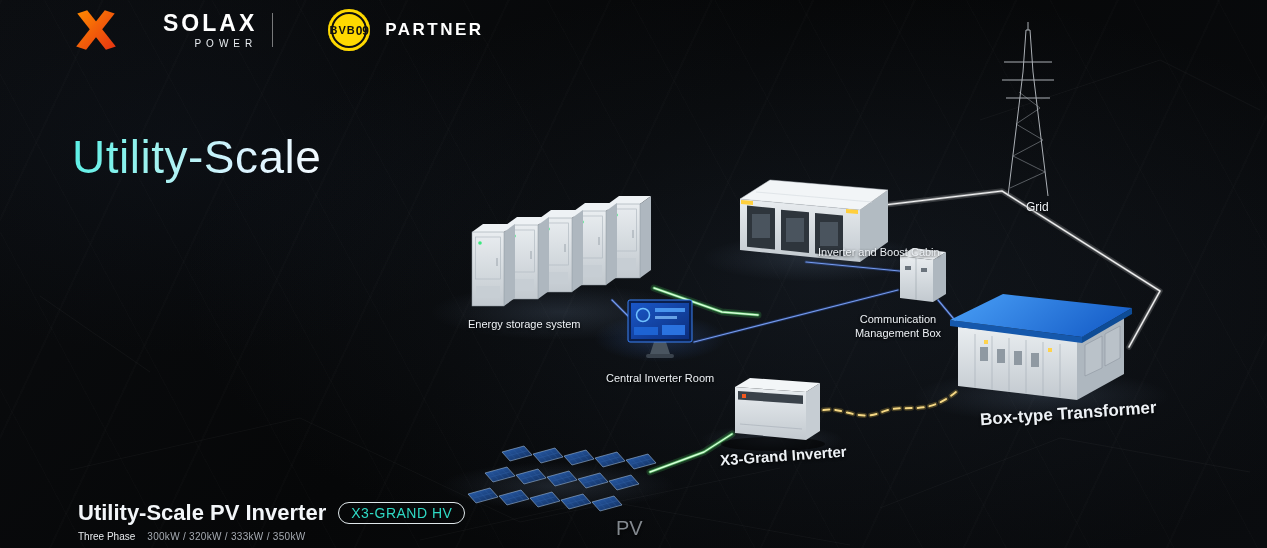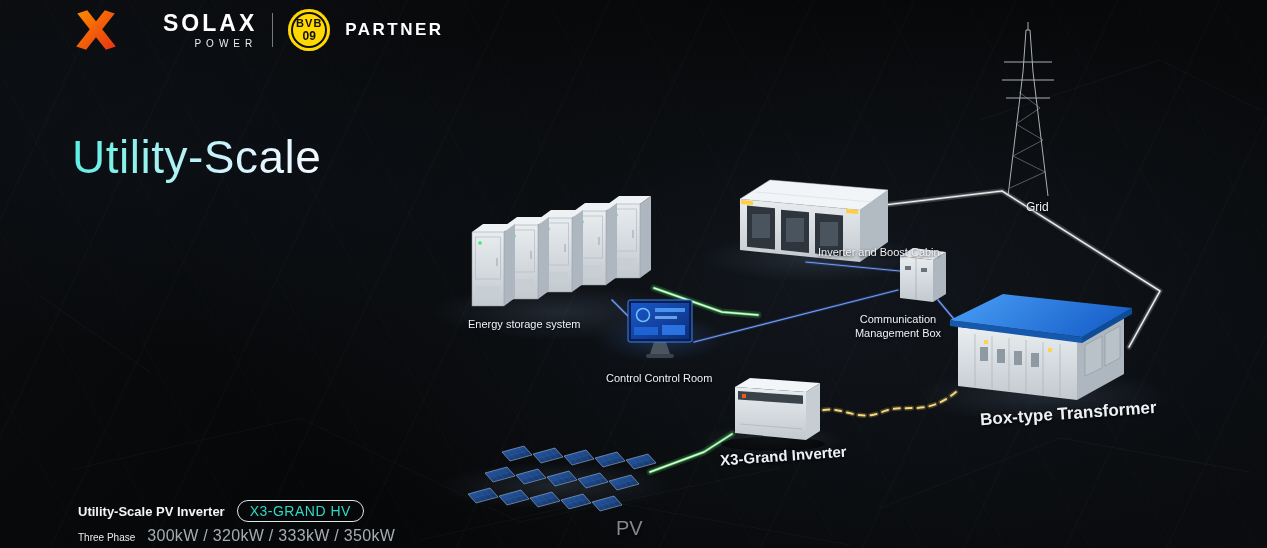--- a/index.html
+++ b/index.html
@@ -20,44 +20,44 @@
   
   .logo-cluster{position:absolute;left:74px;top:8px;display:flex;align-items:center;gap:15px;}
   .x-logo{width:44px;height:44px;display:block;}
   .brand-text{display:flex;flex-direction:column;}
   .brand-name{font-size:23px;font-weight:bold;letter-spacing:3px;line-height:1;color:#fff;margin-left:30px;}
   .brand-sub{font-size:10px;letter-spacing:5px;text-align:right;margin-top:3px;color:#e9edf1;}
   .divider{width:1px;height:34px;background:rgba(255,255,255,0.45);}
   .bvb{
     width:42px;height:42px;border-radius:50%;background:#ffd900;
     box-shadow:inset 0 0 0 3px #ffd900, inset 0 0 0 5px #101010;
-    display:flex;flex-direction:column;align-items:center;justify-content:center;
-    color:#101010;font-weight:bold;
+    display:flex;flex-direction:row;align-items:center;justify-content:center;
+    color:#101010;font-weight:bold;margin-left:40px;
   }
   .bvb .l1{font-size:11px;letter-spacing:1px;line-height:1;}
   .bvb .l2{font-size:12px;line-height:1;margin-top:1px;}
   .partner{font-size:17px;font-weight:bold;letter-spacing:2.5px;color:#fff;}
   
   .hero{
     position:absolute;left:72px;top:126px;
     font-size:46px;font-weight:normal;line-height:1.36;letter-spacing:0.5px;
     background:linear-gradient(103deg,#55efe4 0%, #9cf2ef 32%, #d9f3ff 68%, #f6fbff 100%);
     -webkit-background-clip:text;background-clip:text;color:transparent;
   }
   
   .footer{position:absolute;left:78px;top:500px;}
   .footer-row1{display:flex;align-items:center;gap:12px;}
-  .product-title{font-size:13px;font-weight:bold;color:#f3f6f9;}
+  .product-title{font-size:22px;font-weight:bold;color:#f3f6f9;}
   .model-badge{
     border:1.5px solid #dfe7ea;border-radius:13px;padding:2px 12px;
     font-size:14px;font-weight:normal;color:#2fd9c4;letter-spacing:0.5px;
   }
   .footer-row2{margin-top:5px;display:flex;align-items:baseline;gap:12px;}
   .phase-label{font-size:10px;font-weight:normal;color:#e8ebee;text-align:center;}
-  .power-ratings{font-size:16px;color:#a6abb2;letter-spacing:0.3px;}
+  .power-ratings{font-size:10px;color:#a6abb2;letter-spacing:0.3px;}
   
   .diagram{position:absolute;inset:0;}
   .dlabel{
     position:absolute;font-size:11px;color:#edf1f5;white-space:nowrap;
     text-shadow:0 1px 3px rgba(0,0,0,0.85);
   }
   .lbl-storage{left:468px;top:318px;}
   .lbl-control{left:606px;top:372px;}
   .lbl-cabin{left:818px;top:246px;}
   .lbl-comm{left:840px;top:312px;width:116px;text-align:center;line-height:1.3;white-space:normal;}
@@ -266,21 +266,21 @@
         <use href="#pvp" transform="translate(609,475)"></use>
       <use href="#pvp" transform="translate(468,488)"></use>
         <use href="#pvp" transform="translate(499,490)"></use>
         <use href="#pvp" transform="translate(530,492)"></use>
         <use href="#pvp" transform="translate(561,494)"></use>
         <use href="#pvp" transform="translate(592,496)"></use>
     </g>
   </svg>
 
   <div class="dlabel lbl-storage">Energy storage system</div>
-  <div class="dlabel lbl-control">Control Control Room</div>
+  <div class="dlabel lbl-control">Central Inverter Room</div>
   <div class="dlabel lbl-cabin">Inverter and Boost Cabin</div>
   <div class="dlabel lbl-comm">Communication Management Box</div>
   <div class="dlabel lbl-transformer">Box-type Transformer</div>
   <div class="dlabel lbl-inverter">X3-Grand Inverter</div>
   <div class="dlabel lbl-pv">PV</div>
   <div class="dlabel lbl-grid">Grid</div>
 
   <div class="logo-cluster">
     <svg class="x-logo" viewBox="0 0 40 40">
       <defs>

